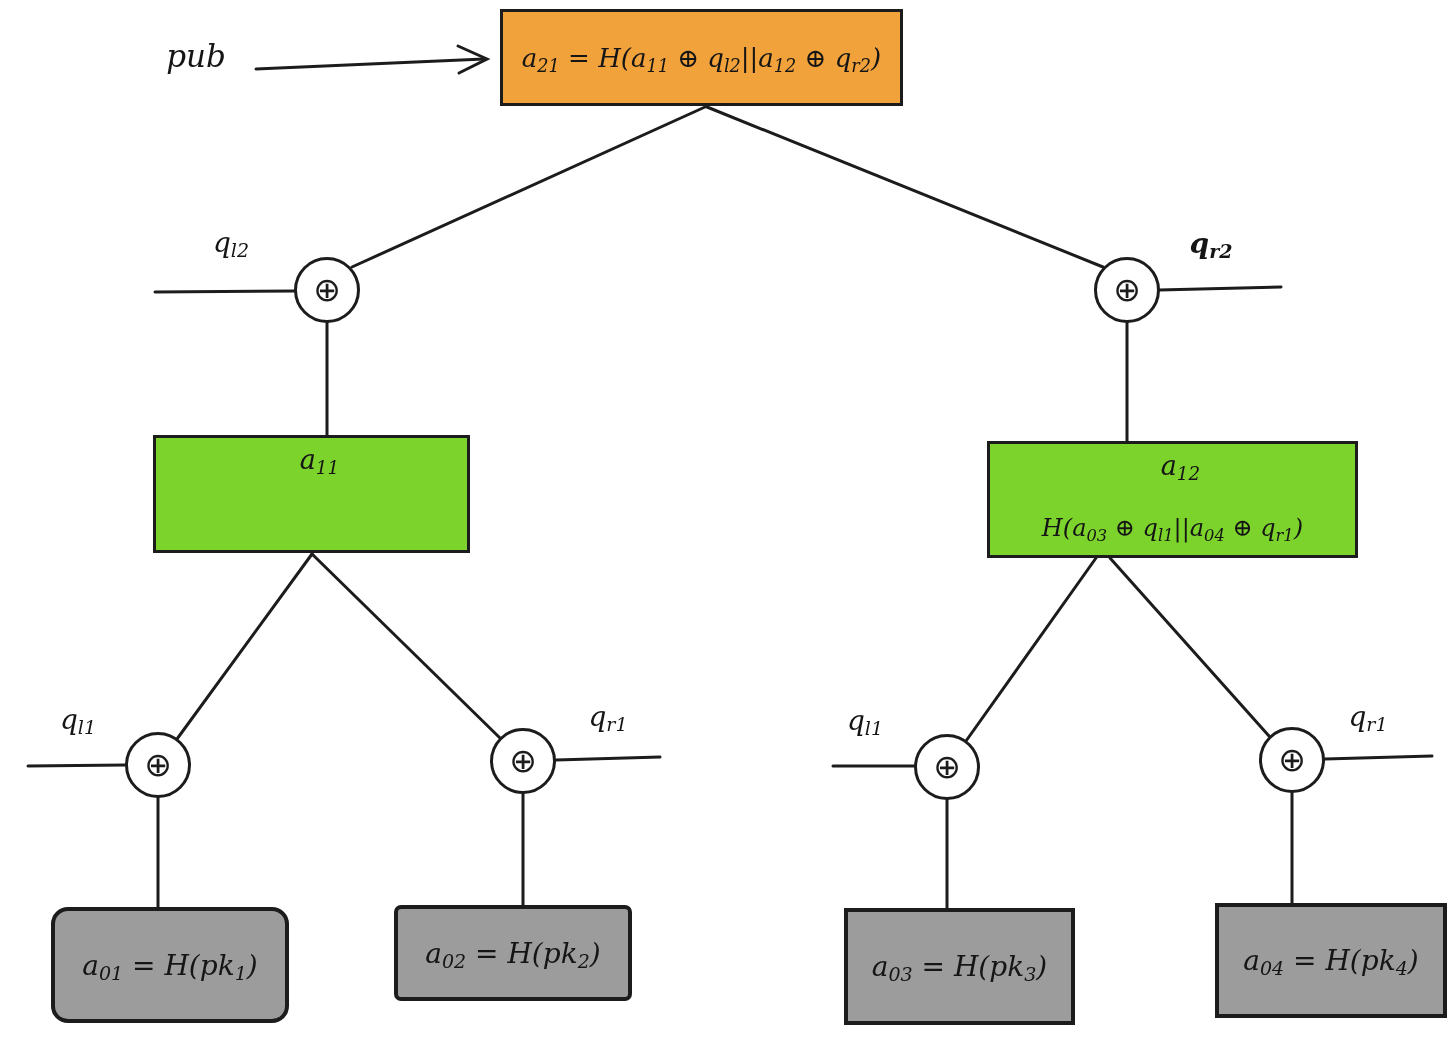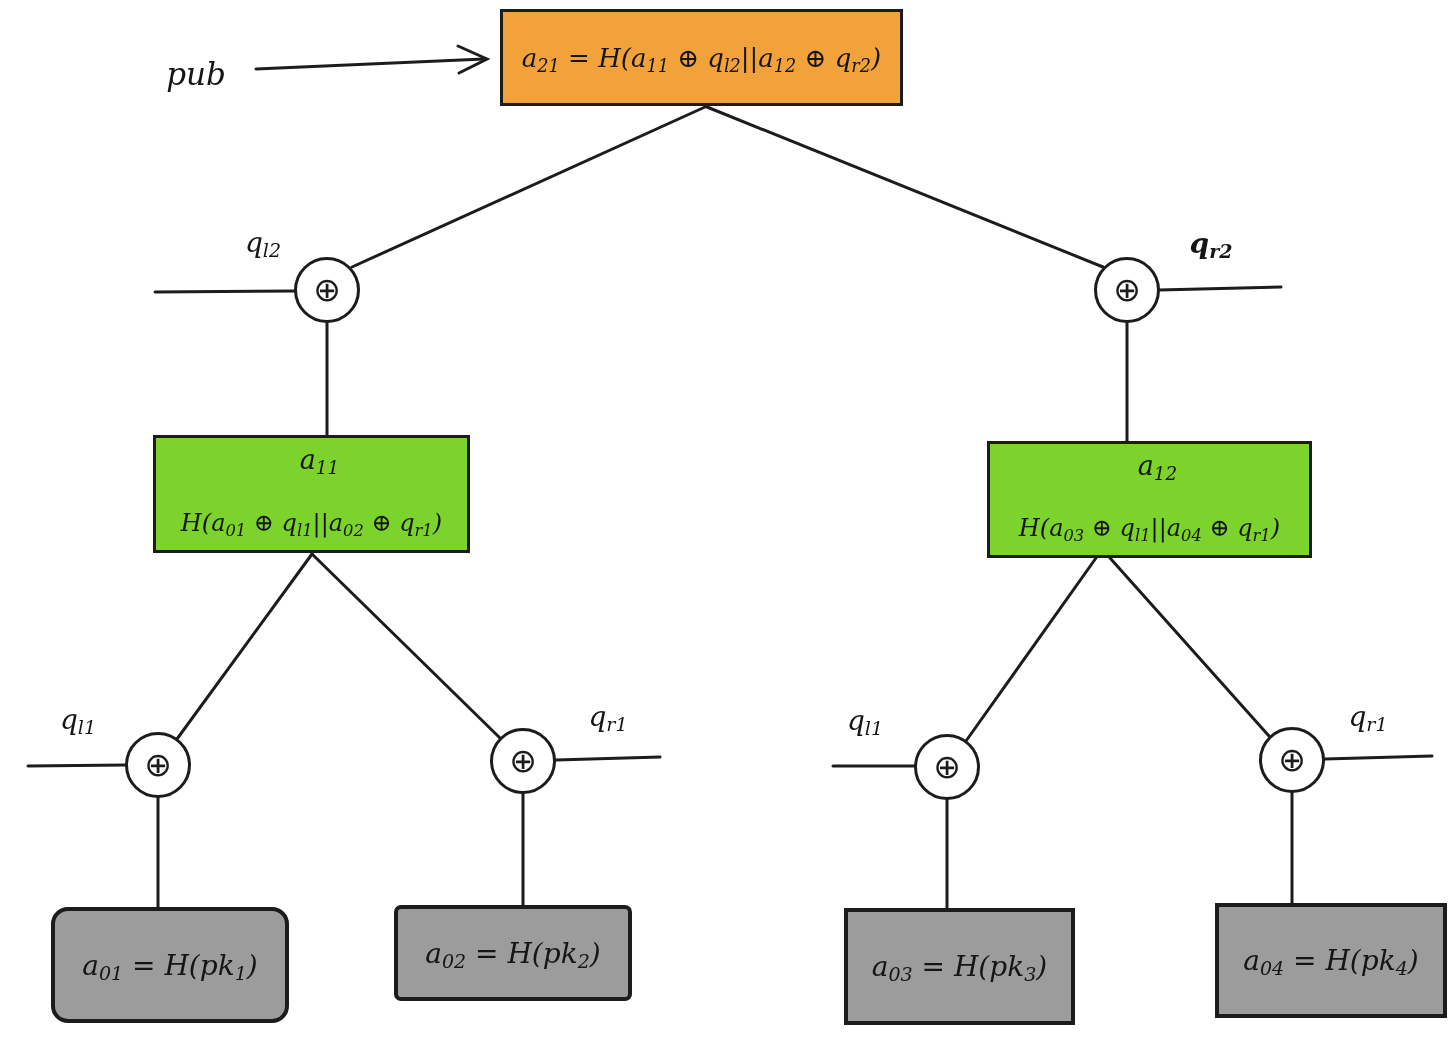--- a/index.html
+++ b/index.html
@@ -45,21 +45,21 @@
     font-size: 26px;
   }
   .box.branch {
     flex-direction: column;
     justify-content: space-between;
     padding: 6px 6px 13px 6px;
   }
   .box.branch .btitle { font-size: 27px; margin-left: 16px; }
   .box.branch .bformula { font-size: 24px; }
   .box.branch1 { left: 153px; top: 435px; width: 317px; height: 118px; }
-  .box.branch2 { left: 987px; top: 441px; width: 325px; height: 117px; }
+  .box.branch2 { left: 987px; top: 441px; width: 371px; height: 117px; }
   .box.leaf {
     border-width: 4px;
     font-size: 28px;
   }
   .box.leaf1 { left: 51px;   top: 907px; width: 238px; height: 116px; border-radius: 17px; }
   .box.leaf2 { left: 394px;  top: 905px; width: 238px; height: 96px; border-radius: 7px; }
   .box.leaf3 { left: 844px;  top: 908px; width: 231px; height: 117px; }
   .box.leaf4 { left: 1179px; top: 903px; width: 232px; height: 115px; }
   .xor {
     position: absolute;
@@ -123,29 +123,28 @@
     <line x1="556" y1="760" x2="660" y2="757"></line>
     <line x1="833" y1="766" x2="915" y2="766"></line>
     <line x1="1325" y1="759" x2="1432" y2="756"></line>
 
     <line x1="158" y1="797" x2="158" y2="908"></line>
     <line x1="523" y1="794" x2="523" y2="906"></line>
     <line x1="947" y1="799" x2="947" y2="909"></line>
     <line x1="1292" y1="793" x2="1292" y2="904"></line>
   </svg>
 
-  <div class="label pub" style="left:196px; top:74px;">pub</div>
+  <div class="label pub" style="left:196px; top:56px;">pub</div>
 
   <div class="box root" style="background: rgb(241, 162, 59);">
     <span>a<sub>21</sub> = H(a<sub>11</sub> ⊕ q<sub>l2</sub>||a<sub>12</sub> ⊕ q<sub>r2</sub>)</span>
   </div>
 
   <div class="box branch branch1" style="background: rgb(124, 211, 43);">
     <span class="btitle">a<sub>11</sub></span>
-    <span class="bformula">H(a<sub>01</sub> ⊕ q<sub>l1</sub>||a<sub>02</sub> ⊕ q<sub>r1</sub>)</span>
   </div>
 
   <div class="box branch branch2" style="background: rgb(124, 211, 43);">
     <span class="btitle">a<sub>12</sub></span>
     <span class="bformula">H(a<sub>03</sub> ⊕ q<sub>l1</sub>||a<sub>04</sub> ⊕ q<sub>r1</sub>)</span>
   </div>
 
   <div class="box leaf leaf1" style="background: rgb(156, 156, 156);">
     <span>a<sub>01</sub> = H(pk<sub>1</sub>)</span>
   </div>
@@ -171,20 +170,20 @@
   <div class="xor" style="left:523px; top:761px;">
     <span class="oplus">⊕</span>
   </div>
   <div class="xor" style="left:947px; top:767px;">
     <span class="oplus">⊕</span>
   </div>
   <div class="xor" style="left:1292px; top:760px;">
     <span class="oplus">⊕</span>
   </div>
 
-  <div class="label" style="left:231px; top:242px;margin-left:32px;">q<sub>l2</sub></div>
+  <div class="label" style="left:231px; top:242px;">q<sub>l2</sub></div>
   <div class="label" style="left:1211px; top:243px;font-weight:bold;">q<sub>r2</sub></div>
   <div class="label" style="left:78px; top:719px;">q<sub>l1</sub></div>
   <div class="label" style="left:608px; top:716px;">q<sub>r1</sub></div>
   <div class="label" style="left:865px; top:720px;">q<sub>l1</sub></div>
   <div class="label" style="left:1368px; top:716px;">q<sub>r1</sub></div>
 
 </div>
 
 </body></html>

